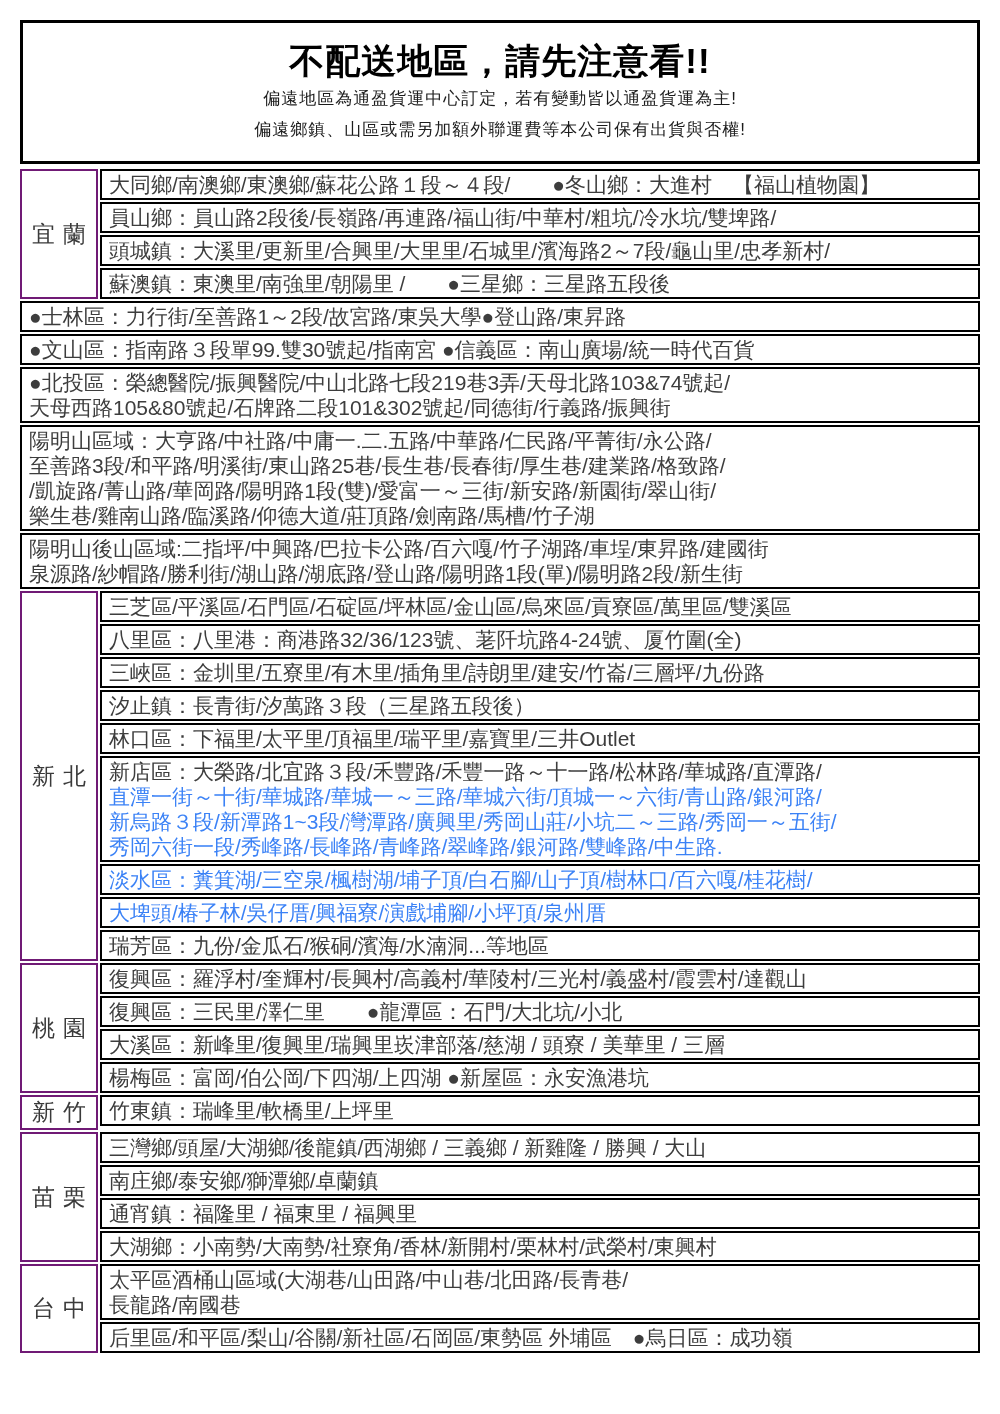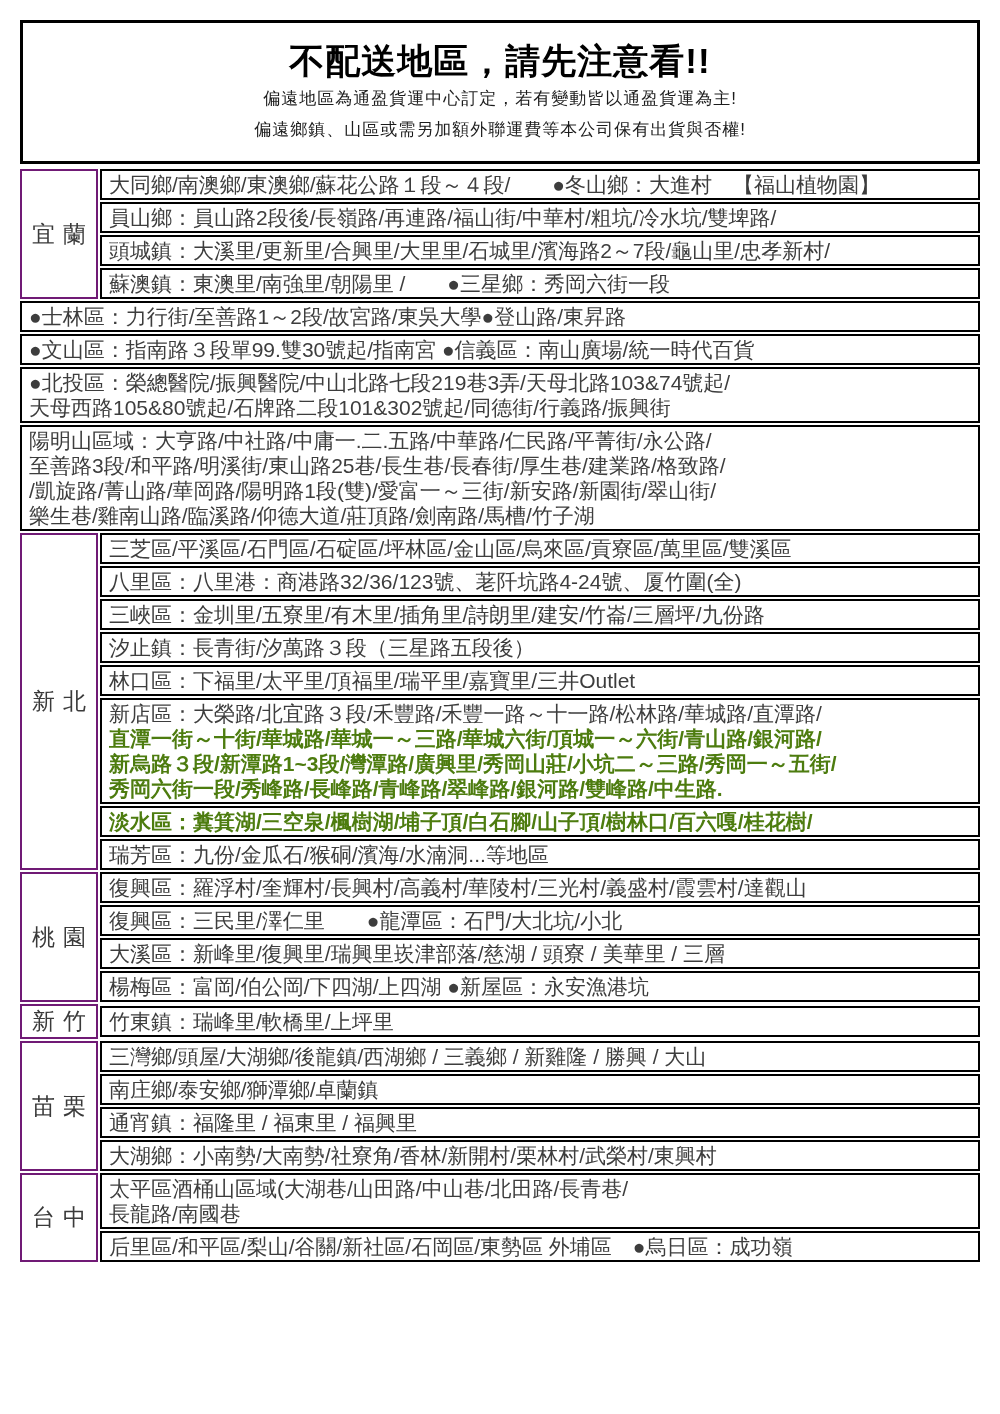--- a/index.html
+++ b/index.html
@@ -52,38 +52,37 @@
     color: #3a3a3a;
     letter-spacing: 8px;
     text-indent: 8px;
   }
   .rows {
     flex: 1;
     min-width: 0;
     display: flex;
     flex-direction: column;
     gap: 2px;
-    justify-content: center;
   }
   .row {
     border: 2px solid #000000;
     box-sizing: border-box;
     padding: 1px 6px 1px 7px;
     background: #ffffff;
   }
   .line {
     font-size: 21px;
     line-height: 25px;
     color: #3d3d3d;
     white-space: nowrap;
     overflow: hidden;
   }
   .line.bold {
-    font-weight: bold;
-    color: #4d7c0f;
+    font-weight: normal;
+    color: #3b82f6;
   }
 </style>
 </head>
 <body>
 
 <div class="page">
   <div class="header-box">
     <div class="title">不配送地區，請先注意看!!</div>
     <div class="subtitle">偏遠地區為通盈貨運中心訂定，若有變動皆以通盈貨運為主!</div>
     <div class="subtitle">偏遠鄉鎮、山區或需另加額外聯運費等本公司保有出貨與否權!</div>
@@ -95,21 +94,21 @@
           <div class="row">
             <div class="line">大同鄉/南澳鄉/東澳鄉/蘇花公路１段～４段/　　●冬山鄉：大進村　【福山植物園】</div>
           </div>
           <div class="row">
             <div class="line">員山鄉：員山路2段後/長嶺路/再連路/福山街/中華村/粗坑/冷水坑/雙埤路/</div>
           </div>
           <div class="row">
             <div class="line">頭城鎮：大溪里/更新里/合興里/大里里/石城里/濱海路2～7段/龜山里/忠孝新村/</div>
           </div>
           <div class="row">
-            <div class="line">蘇澳鎮：東澳里/南強里/朝陽里 /　　●三星鄉：秀岡六街一段</div>
+            <div class="line">蘇澳鎮：東澳里/南強里/朝陽里 /　　●三星鄉：三星路五段後</div>
           </div>
         </div>
       </div>
       <div class="section">
         <div class="rows">
           <div class="row">
             <div class="line">●士林區：力行街/至善路1～2段/故宮路/東吳大學●登山路/東昇路</div>
           </div>
           <div class="row">
             <div class="line">●文山區：指南路３段單99.雙30號起/指南宮 ●信義區：南山廣場/統一時代百貨</div>
@@ -117,20 +116,24 @@
           <div class="row">
             <div class="line">●北投區：榮總醫院/振興醫院/中山北路七段219巷3弄/天母北路103&amp;74號起/</div>
             <div class="line">天母西路105&amp;80號起/石牌路二段101&amp;302號起/同德街/行義路/振興街</div>
           </div>
           <div class="row">
             <div class="line">陽明山區域：大亨路/中社路/中庸一.二.五路/中華路/仁民路/平菁街/永公路/</div>
             <div class="line">至善路3段/和平路/明溪街/東山路25巷/長生巷/長春街/厚生巷/建業路/格致路/</div>
             <div class="line">/凱旋路/菁山路/華岡路/陽明路1段(雙)/愛富一～三街/新安路/新園街/翠山街/</div>
             <div class="line">樂生巷/雞南山路/臨溪路/仰德大道/莊頂路/劍南路/馬槽/竹子湖</div>
           </div>
+          <div class="row">
+            <div class="line">陽明山後山區域:二指坪/中興路/巴拉卡公路/百六嘎/竹子湖路/車埕/東昇路/建國街</div>
+            <div class="line">泉源路/紗帽路/勝利街/湖山路/湖底路/登山路/陽明路1段(單)/陽明路2段/新生街</div>
+          </div>
         </div>
       </div>
       <div class="section">
         <div class="region-cell">新北</div>
         <div class="rows">
           <div class="row">
             <div class="line">三芝區/平溪區/石門區/石碇區/坪林區/金山區/烏來區/貢寮區/萬里區/雙溪區</div>
           </div>
           <div class="row">
             <div class="line">八里區：八里港：商港路32/36/123號、荖阡坑路4-24號、厦竹圍(全)</div>
@@ -147,20 +150,23 @@
           <div class="row">
             <div class="line">新店區：大榮路/北宜路３段/禾豐路/禾豐一路～十一路/松林路/華城路/直潭路/</div>
             <div class="line bold">直潭一街～十街/華城路/華城一～三路/華城六街/頂城一～六街/青山路/銀河路/</div>
             <div class="line bold">新烏路３段/新潭路1~3段/灣潭路/廣興里/秀岡山莊/小坑二～三路/秀岡一～五街/</div>
             <div class="line bold">秀岡六街一段/秀峰路/長峰路/青峰路/翠峰路/銀河路/雙峰路/中生路.</div>
           </div>
           <div class="row">
             <div class="line bold">淡水區：糞箕湖/三空泉/楓樹湖/埔子頂/白石腳/山子頂/樹林口/百六嘎/桂花樹/</div>
           </div>
           <div class="row">
+            <div class="line bold">大埤頭/椿子林/吳仔厝/興福寮/演戲埔腳/小坪頂/泉州厝</div>
+          </div>
+          <div class="row">
             <div class="line">瑞芳區：九份/金瓜石/猴硐/濱海/水湳洞...等地區</div>
           </div>
         </div>
       </div>
       <div class="section">
         <div class="region-cell">桃園</div>
         <div class="rows">
           <div class="row">
             <div class="line">復興區：羅浮村/奎輝村/長興村/高義村/華陵村/三光村/義盛村/霞雲村/達觀山</div>
           </div>

